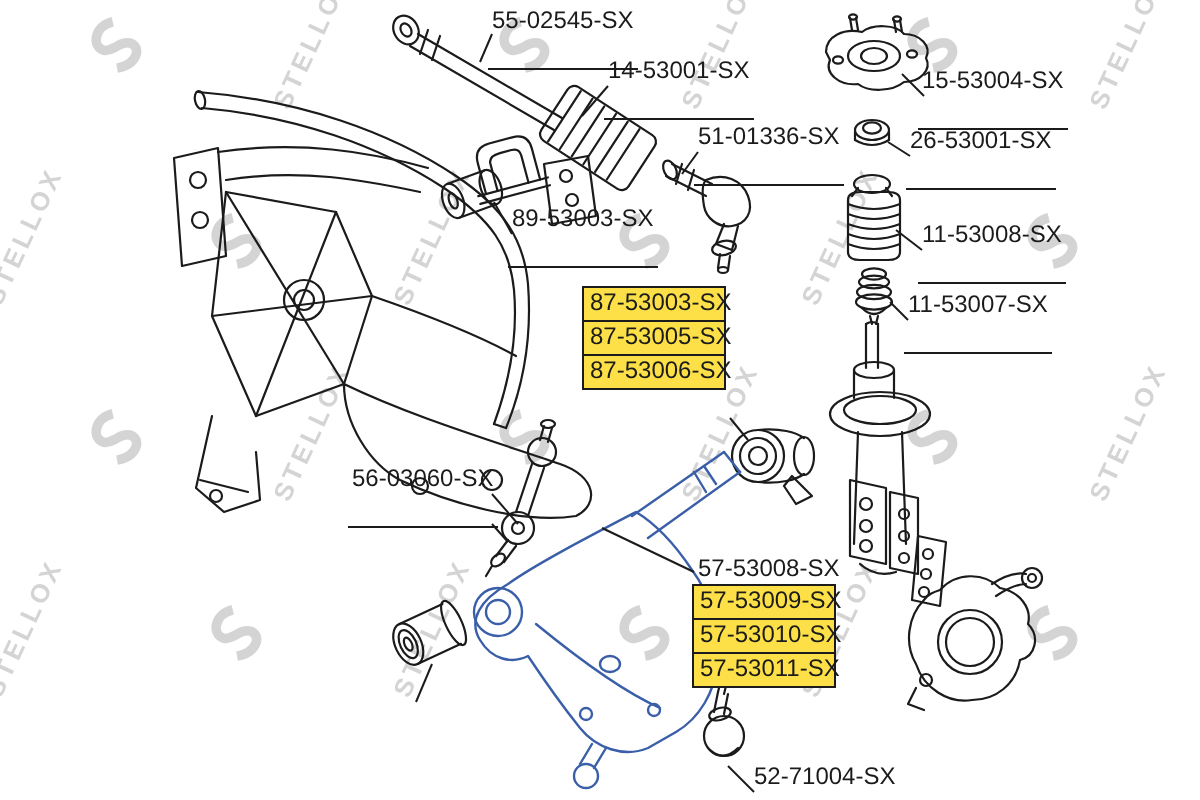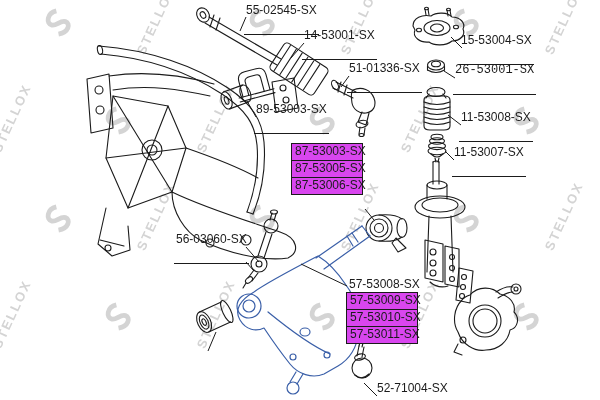--- a/index.html
+++ b/index.html
@@ -5,21 +5,21 @@
   html,body{margin:0;padding:0;background:#fff;}
   #stage{position:relative;width:600px;height:400px;background:#fff;overflow:hidden;
          font-family:"Liberation Sans",sans-serif;}
   #art{position:absolute;left:0;top:0;}
   .lbl{position:absolute;font:12px/14px "Liberation Sans",sans-serif;color:var(--line,#1b1b1b);
        white-space:nowrap;letter-spacing:0px;}
   .lbl.u{border-bottom:1px solid var(--line,#1b1b1b);padding:0 2px 17px 2px;}
   .grp{position:absolute;width:72px;}
   .grp .row{font:12px/15px "Liberation Sans",sans-serif;color:var(--line,#1b1b1b);
             padding:0 3px 1px 3px;white-space:nowrap;}
-  .grp .boxed{border:1px solid var(--line,#1b1b1b);background:#d946ef;margin-top:-1px;}
+  .grp .boxed{border:1px solid var(--line,#1b1b1b);background:#fde047;margin-top:-1px;}
   .hl{color:var(--hll,#3d6ab2);}
   svg text.wmtxt{font-family:"Liberation Sans",sans-serif;font-weight:bold;
                  font-size:13px;letter-spacing:2px;}
 </style>
 </head>
 <body>
 
 <div id="stage">
 
 <svg id="art" width="600" height="400" viewBox="0 0 600 400">
@@ -294,21 +294,21 @@
     <line x1="347" y1="286" x2="301" y2="264"></line>
     <line x1="208" y1="351" x2="216" y2="332"></line>
     <line x1="377" y1="396" x2="364" y2="383"></line>
   </g>
 </svg>
 
 <div class="lbl u" style="left:244px;top:3px;">55-02545-SX</div>
 <div class="lbl u" style="left:302px;top:28px;">14-53001-SX</div>
 <div class="lbl u" style="left:459px;top:33px;">15-53004-SX</div>
 <div class="lbl u" style="left:347px;top:61px;">51-01336-SX</div>
-<div class="lbl u" style="left:453px;top:63px;font-family:Liberation Mono, monospace;">26-53001-SX</div>
+<div class="lbl u" style="left:453px;top:63px;">26-53001-SX</div>
 <div class="lbl u" style="left:254px;top:102px;">89-53003-SX</div>
 <div class="lbl u" style="left:459px;top:110px;">11-53008-SX</div>
 <div class="lbl u" style="left:452px;top:145px;">11-53007-SX</div>
 
 <div class="grp" style="left:291px;top:144px;">
   <div class="row boxed">87-53003-SX</div>
   <div class="row boxed">87-53005-SX</div>
   <div class="row boxed">87-53006-SX</div>
 </div>
 

